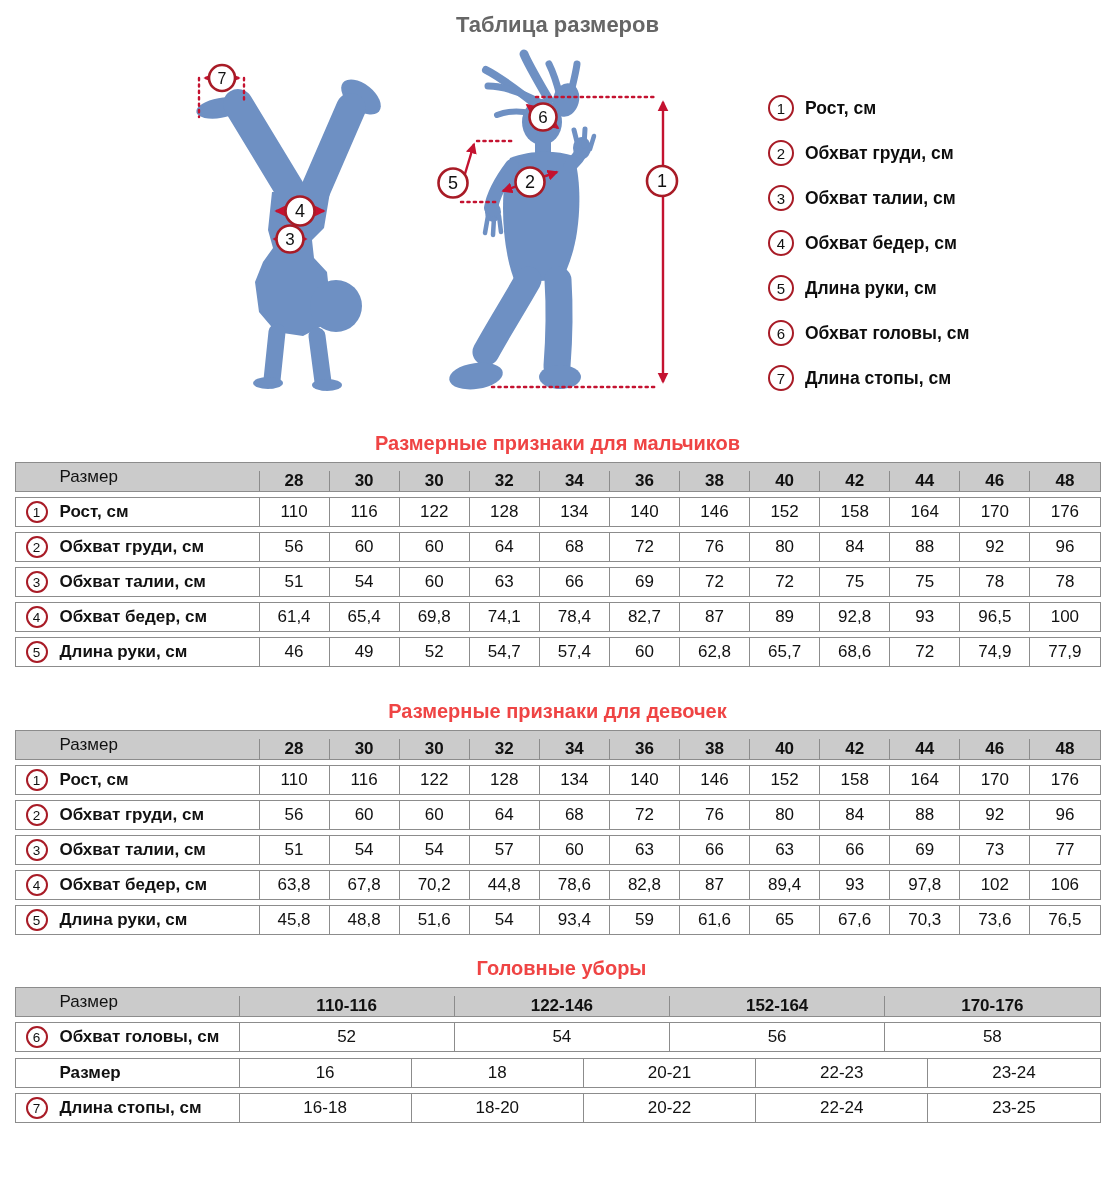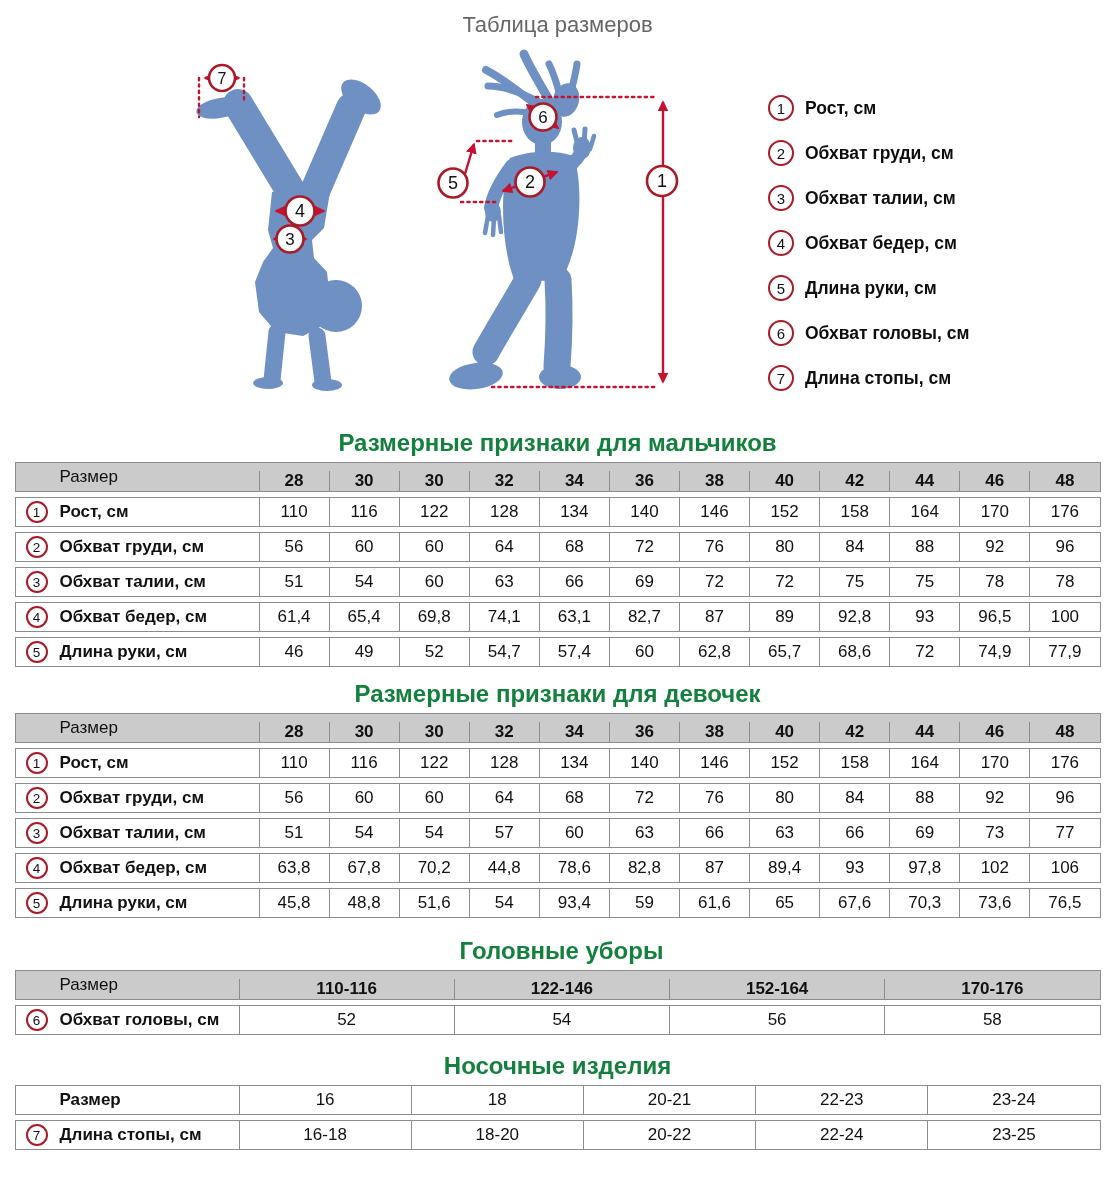--- a/index.html
+++ b/index.html
@@ -1,31 +1,31 @@
 <!DOCTYPE html>
 <html><head>
 <meta charset="utf-8">
 <style>
   html,body{margin:0;padding:0;background:#fff;}
   .page{width:1115px;height:1200px;position:relative;background:#fff;overflow:hidden;
         font-family:"Liberation Sans",sans-serif;color:#111;}
-  .page-title{text-align:center;font-size:22px;font-weight:normal;color:#666;
+  .page-title{text-align:center;font-size:22px;font-weight:bold;color:#666;
               margin:0;padding-top:12px;height:26px;line-height:26px;}
   
   .hero{position:relative;height:384px;}
   .figure-svg{position:absolute;left:0;top:0;}
   .legend{position:absolute;left:768px;top:57px;}
   .legend-item{display:flex;align-items:center;height:26px;margin-bottom:19px;}
   .legend-badge{width:26px;height:26px;border:2.5px solid #a81b26;border-radius:50%;background:#fff;
                 display:flex;align-items:center;justify-content:center;font-size:15px;color:#111;
                 box-sizing:border-box;flex:0 0 26px;}
   .legend-label{margin-left:11px;font-weight:bold;font-size:17.5px;color:#0d0d0d;white-space:nowrap;}
   
-  .section-title{text-align:center;font-size:24px;font-weight:bold;color:#15803d;line-height:26px;margin:0;}
-  .mt8{margin-top:8px;} .mt14{margin-top:14px;} .mt20{margin-top:20px;margin-left:8px;} .mt18{margin-top:18px;}
+  .section-title{text-align:center;font-size:20px;font-weight:bold;color:#ef4444;line-height:26px;margin:0;}
+  .mt8{margin-top:8px;} .mt14{margin-top:31px;} .mt20{margin-top:20px;margin-left:8px;} .mt18{margin-top:18px;}
   
   .sizetable{width:1086px;margin:6px auto 0 auto;}
   .trow{display:flex;height:30px;box-sizing:border-box;border:1px solid #8c8c8c;background:#fff;margin-bottom:5px;}
   .trow:last-child{margin-bottom:0;}
   .trow.header{background:#cbcbcb;}
   .cell{flex:1 1 0;display:flex;align-items:center;justify-content:center;
         border-left:1px solid #8c8c8c;font-size:17px;color:#111;box-sizing:border-box;min-width:0;}
   .cell:first-child{border-left:none;}
   .cell.label{justify-content:flex-start;padding-left:44px;position:relative;}
   .label-243 .cell.label{flex:0 0 243px;}
@@ -257,21 +257,21 @@
       </div>
       <div class="trow">
         <div class="cell label">
           <span class="num-circle">4</span>
           <span class="lbl">Обхват бедер, см</span>
         </div>
         <div class="cell val">61,4</div>
         <div class="cell val">65,4</div>
         <div class="cell val">69,8</div>
         <div class="cell val">74,1</div>
-        <div class="cell val">63,1</div>
+        <div class="cell val">78,4</div>
         <div class="cell val">82,7</div>
         <div class="cell val">87</div>
         <div class="cell val">89</div>
         <div class="cell val">92,8</div>
         <div class="cell val">93</div>
         <div class="cell val">96,5</div>
         <div class="cell val">100</div>
       </div>
       <div class="trow">
         <div class="cell label">
@@ -420,21 +420,20 @@
           <span class="num-circle">6</span>
           <span class="lbl">Обхват головы, см</span>
         </div>
         <div class="cell val">52</div>
         <div class="cell val">54</div>
         <div class="cell val">56</div>
         <div class="cell val">58</div>
       </div>
     </div>
 
-  <h2 class="section-title mt18">Носочные изделия</h2>
   <div class="sizetable label-223">
       <div class="trow">
         <div class="cell label">
           <span class="lbl">Размер</span>
         </div>
         <div class="cell val">16</div>
         <div class="cell val">18</div>
         <div class="cell val">20-21</div>
         <div class="cell val">22-23</div>
         <div class="cell val">23-24</div>

